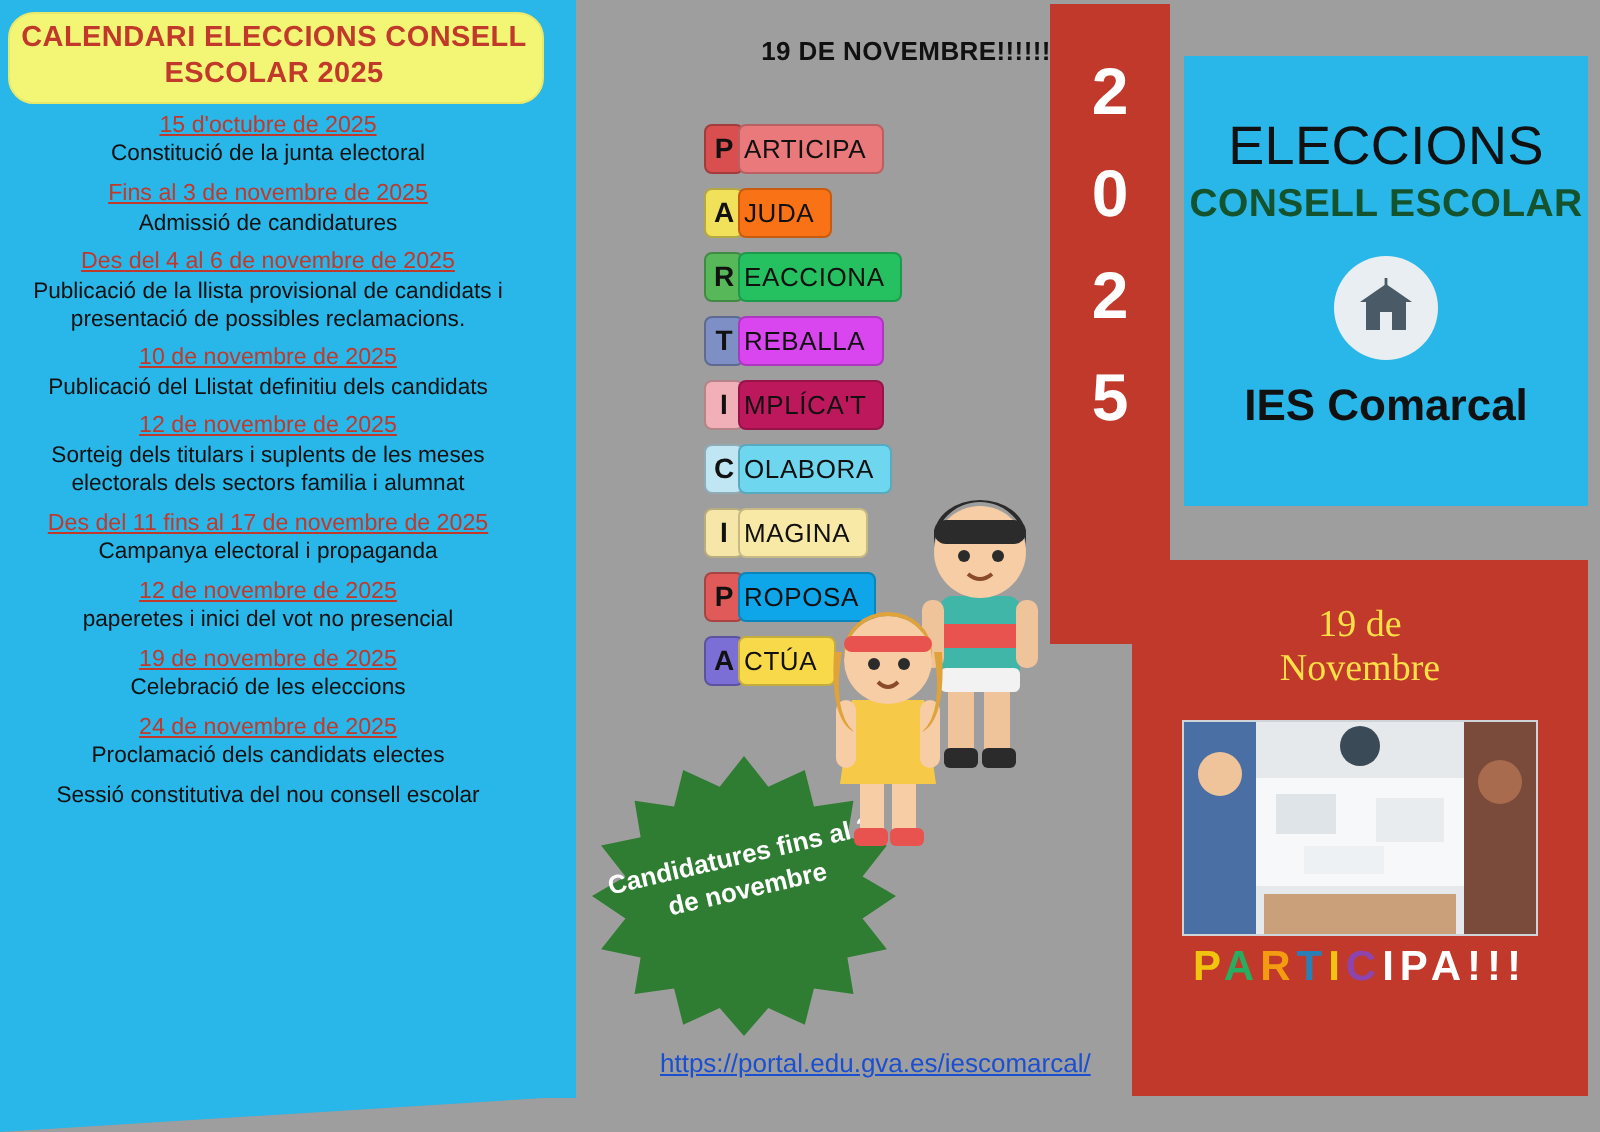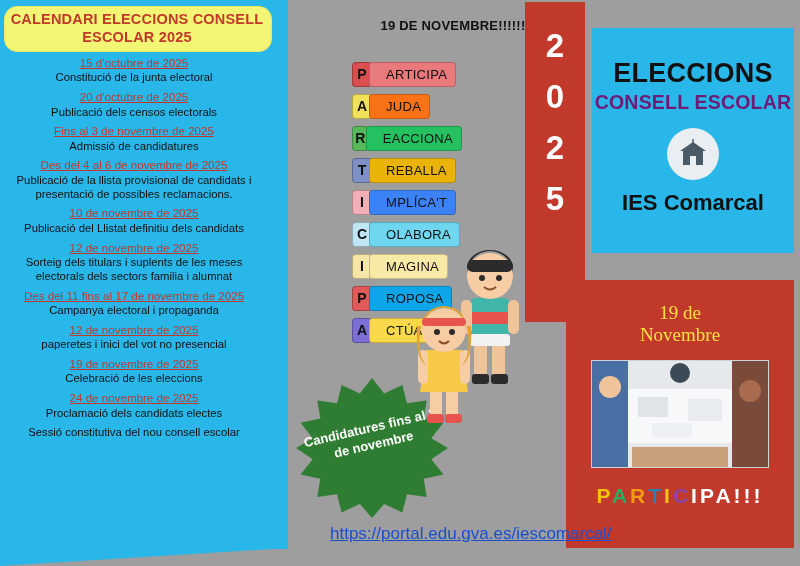--- a/index.html
+++ b/index.html
@@ -60,21 +60,21 @@
   }
   .acro-letter{
     width:20px;height:25px;border-radius:4px;
     display:flex;align-items:center;justify-content:center;
     font-size:14px;font-weight:bold;color:#111;
     border:1px solid rgba(0,0,0,.25);
     box-sizing:border-box;
   }
   .acro-word{
     height:25px;margin-left:-3px;border-radius:4px;
-    display:flex;align-items:center;padding:0 8px 0 16px;
+    display:flex;align-items:center;padding:0 8px 0 2px;
     font-size:13px;color:#111;letter-spacing:.3px;
     border:1px solid rgba(0,0,0,.2);
     box-sizing:border-box;
   }
 
   
   .year-col{
     position:absolute;left:525px;top:2px;width:60px;height:320px;
     background:#c0392b;
     display:flex;flex-direction:column;align-items:center;justify-content:flex-start;
@@ -85,24 +85,24 @@
     color:#fff;font-size:33px;font-weight:bold;line-height:1.55;
   }
 
   
   .rt-box{
     position:absolute;left:592px;top:28px;width:202px;height:225px;
     background:#29b6e8;
     text-align:center;
   }
   .rt-title{
-    color:#111;font-size:27px;font-weight:bold;margin-top:30px;letter-spacing:.2px;
+    color:#111;font-size:27px;font-weight:normal;margin-top:30px;letter-spacing:.2px;
   }
   .rt-sub{
-    color:#701a75;font-size:19.5px;font-weight:bold;margin-top:2px;letter-spacing:.2px;
+    color:#14532d;font-size:19.5px;font-weight:bold;margin-top:2px;letter-spacing:.2px;
   }
   .school-icon{
     width:52px;height:52px;border-radius:50%;
     background:#e9eef2;margin:14px auto 10px auto;
     display:flex;align-items:center;justify-content:center;
   }
   .rt-school{
     color:#111;font-size:22px;font-weight:bold;
   }
 
@@ -114,64 +114,60 @@
   }
   .rb-date{
     color:#fde047;font-size:19px;margin-top:22px;line-height:1.15;
     font-family:"Liberation Serif", serif;
   }
   .photo{
     width:176px;height:106px;margin:14px auto 0 auto;
     background:#dfe3e6;position:relative;overflow:hidden;border:1px solid #cfd4d8;
   }
   .participa-row{
-    margin-top:16px;font-size:21px;font-weight:bold;letter-spacing:3px;
+    margin-top:4px;font-size:21px;font-weight:bold;letter-spacing:3px;
   }
 
   
   .star-wrap{
     position:absolute;left:296px;top:378px;width:152px;height:140px;
   }
   .star{
     position:absolute;left:0;top:0;width:152px;height:140px;
     background:#2e7d32;
     clip-path:polygon(50% 0%,58% 11%,70% 5%,73% 18%,86% 16%,84% 29%,97% 32%,89% 43%,100% 50%,89% 58%,97% 69%,84% 72%,86% 85%,73% 83%,70% 96%,58% 90%,50% 100%,42% 90%,30% 96%,27% 83%,14% 85%,16% 72%,3% 69%,11% 58%,0% 50%,11% 43%,3% 32%,16% 29%,14% 16%,27% 18%,30% 5%,42% 11%);
   }
   .star-text{
     position:absolute;left:0;top:42px;width:152px;text-align:center;
     color:#fff;font-size:13px;font-weight:bold;line-height:1.3;
     transform:rotate(-13deg);
   }
 
   
   .url{
     position:absolute;left:330px;top:524px;width:230px;
-    color:#1a4fd0;font-size:17px;text-decoration:underline;
+    color:#1a4fd0;font-size:13px;text-decoration:underline;
   }
 
   
   .kids{position:absolute;left:408px;top:238px;width:130px;height:200px;}
 </style>
 </head>
 <body>
 
 <div class="root">
 
   <div class="left-panel">
     <div class="title-box">CALENDARI ELECCIONS CONSELL ESCOLAR 2025</div>
     <div class="cal-list" id="cal-list">
         <div class="cal-item">
           <div class="cal-date">15 d'octubre de 2025</div>
           <div class="cal-desc">Constitució de la junta electoral</div>
         </div>
         <div class="cal-item">
-          <div class="cal-date">20 d'octubre de 2025</div>
-          <div class="cal-desc">Publicació dels censos electorals</div>
-        </div>
-        <div class="cal-item">
           <div class="cal-date">Fins al 3 de novembre de 2025</div>
           <div class="cal-desc">Admissió de candidatures</div>
         </div>
         <div class="cal-item">
           <div class="cal-date">Des del 4 al 6 de novembre de 2025</div>
           <div class="cal-desc">Publicació de la llista provisional de candidats i presentació de possibles reclamacions.</div>
         </div>
         <div class="cal-item">
           <div class="cal-date">10 de novembre de 2025</div>
           <div class="cal-desc">Publicació del Llistat definitiu dels candidats</div>
@@ -212,25 +208,25 @@
       <div class="acro-row">
         <div class="acro-letter" style="background: rgb(241, 224, 90);">A</div>
         <div class="acro-word" style="background: #f97316;">JUDA</div>
       </div>
       <div class="acro-row">
         <div class="acro-letter" style="background: rgb(87, 184, 90);">R</div>
         <div class="acro-word" style="background: rgb(37, 192, 95);">EACCIONA</div>
       </div>
       <div class="acro-row">
         <div class="acro-letter" style="background: rgb(125, 143, 196);">T</div>
-        <div class="acro-word" style="background: #eab308;">REBALLA</div>
+        <div class="acro-word" style="background: #d946ef;">REBALLA</div>
       </div>
       <div class="acro-row">
         <div class="acro-letter" style="background: rgb(241, 176, 183);">I</div>
-        <div class="acro-word" style="background: #3b82f6;">MPLÍCA'T</div>
+        <div class="acro-word" style="background: #be185d;">MPLÍCA'T</div>
       </div>
       <div class="acro-row">
         <div class="acro-letter" style="background: rgb(191, 230, 242);">C</div>
         <div class="acro-word" style="background: rgb(111, 214, 239);">OLABORA</div>
       </div>
       <div class="acro-row">
         <div class="acro-letter" style="background: rgb(246, 231, 168);">I</div>
         <div class="acro-word" style="background: rgb(249, 233, 166);">MAGINA</div>
       </div>
       <div class="acro-row">

